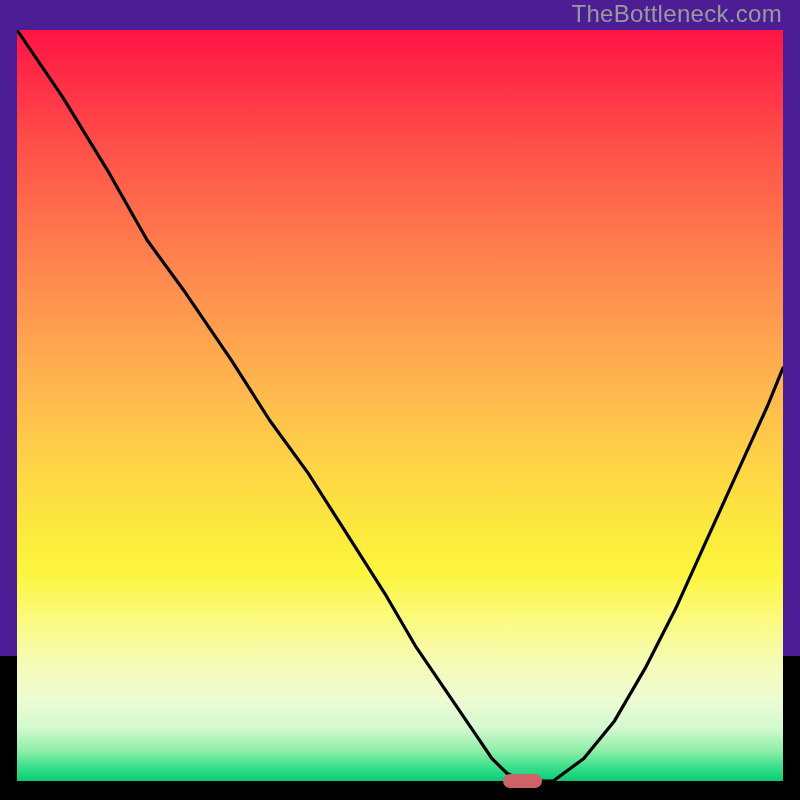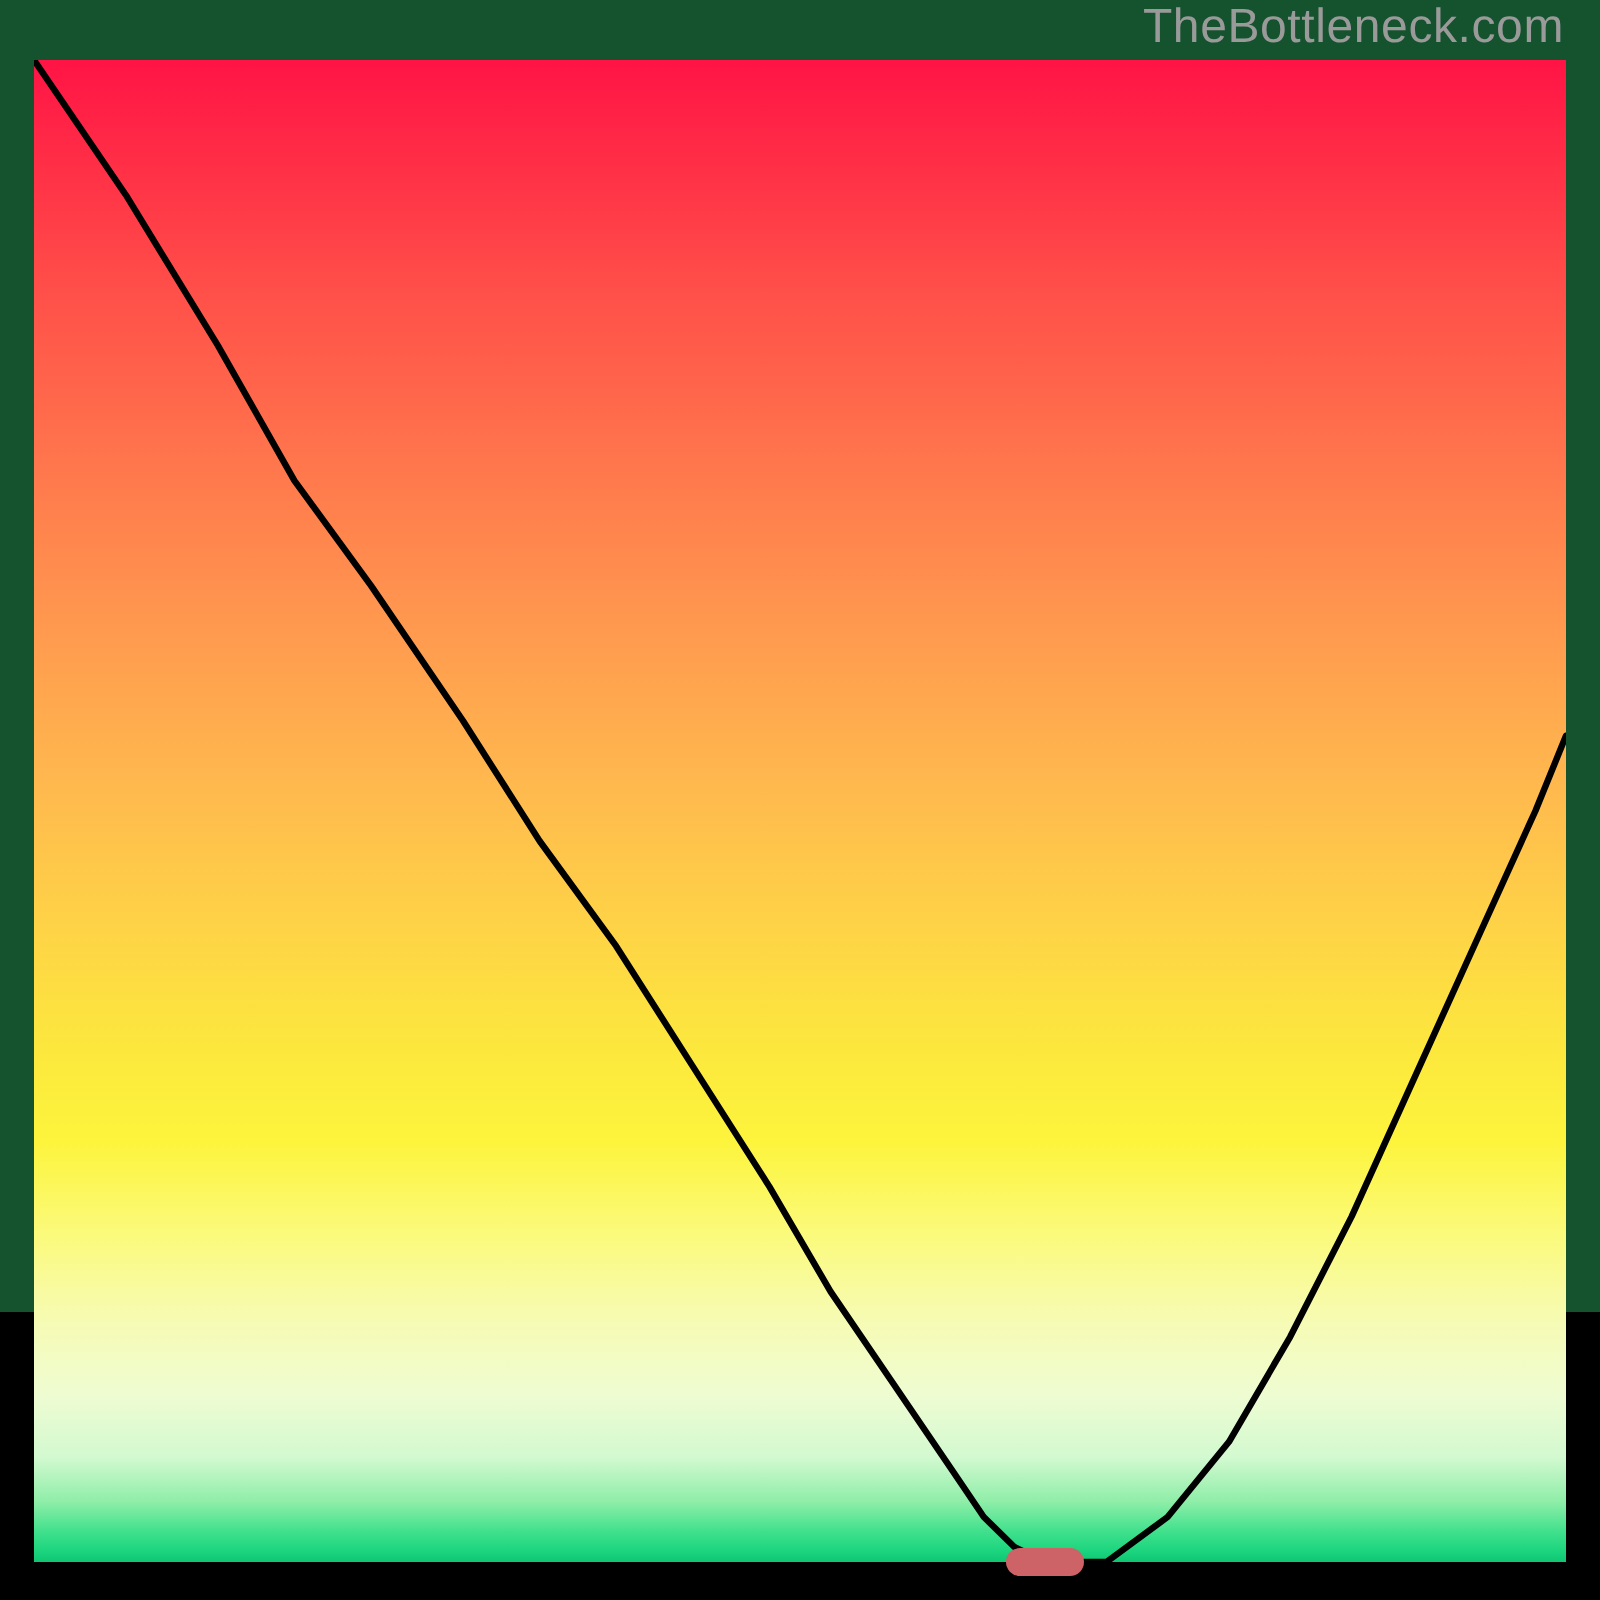--- a/index.html
+++ b/index.html
@@ -8,21 +8,21 @@
     width: 800px;
     height: 800px;
     background: #000;
     overflow: hidden;
     font-family: Arial, Helvetica, sans-serif;
   }
   .frame {
     position: relative;
     width: 800px;
     height: 656px;
-    background: #14532d;
+    background: #4c1d95;
   }
   .watermark {
     position: absolute;
     top: 0;
     right: 18px;
     color: #9a9a9a;
     font-size: 24px;
     font-weight: 500;
     letter-spacing: 0.3px;
     user-select: none;

